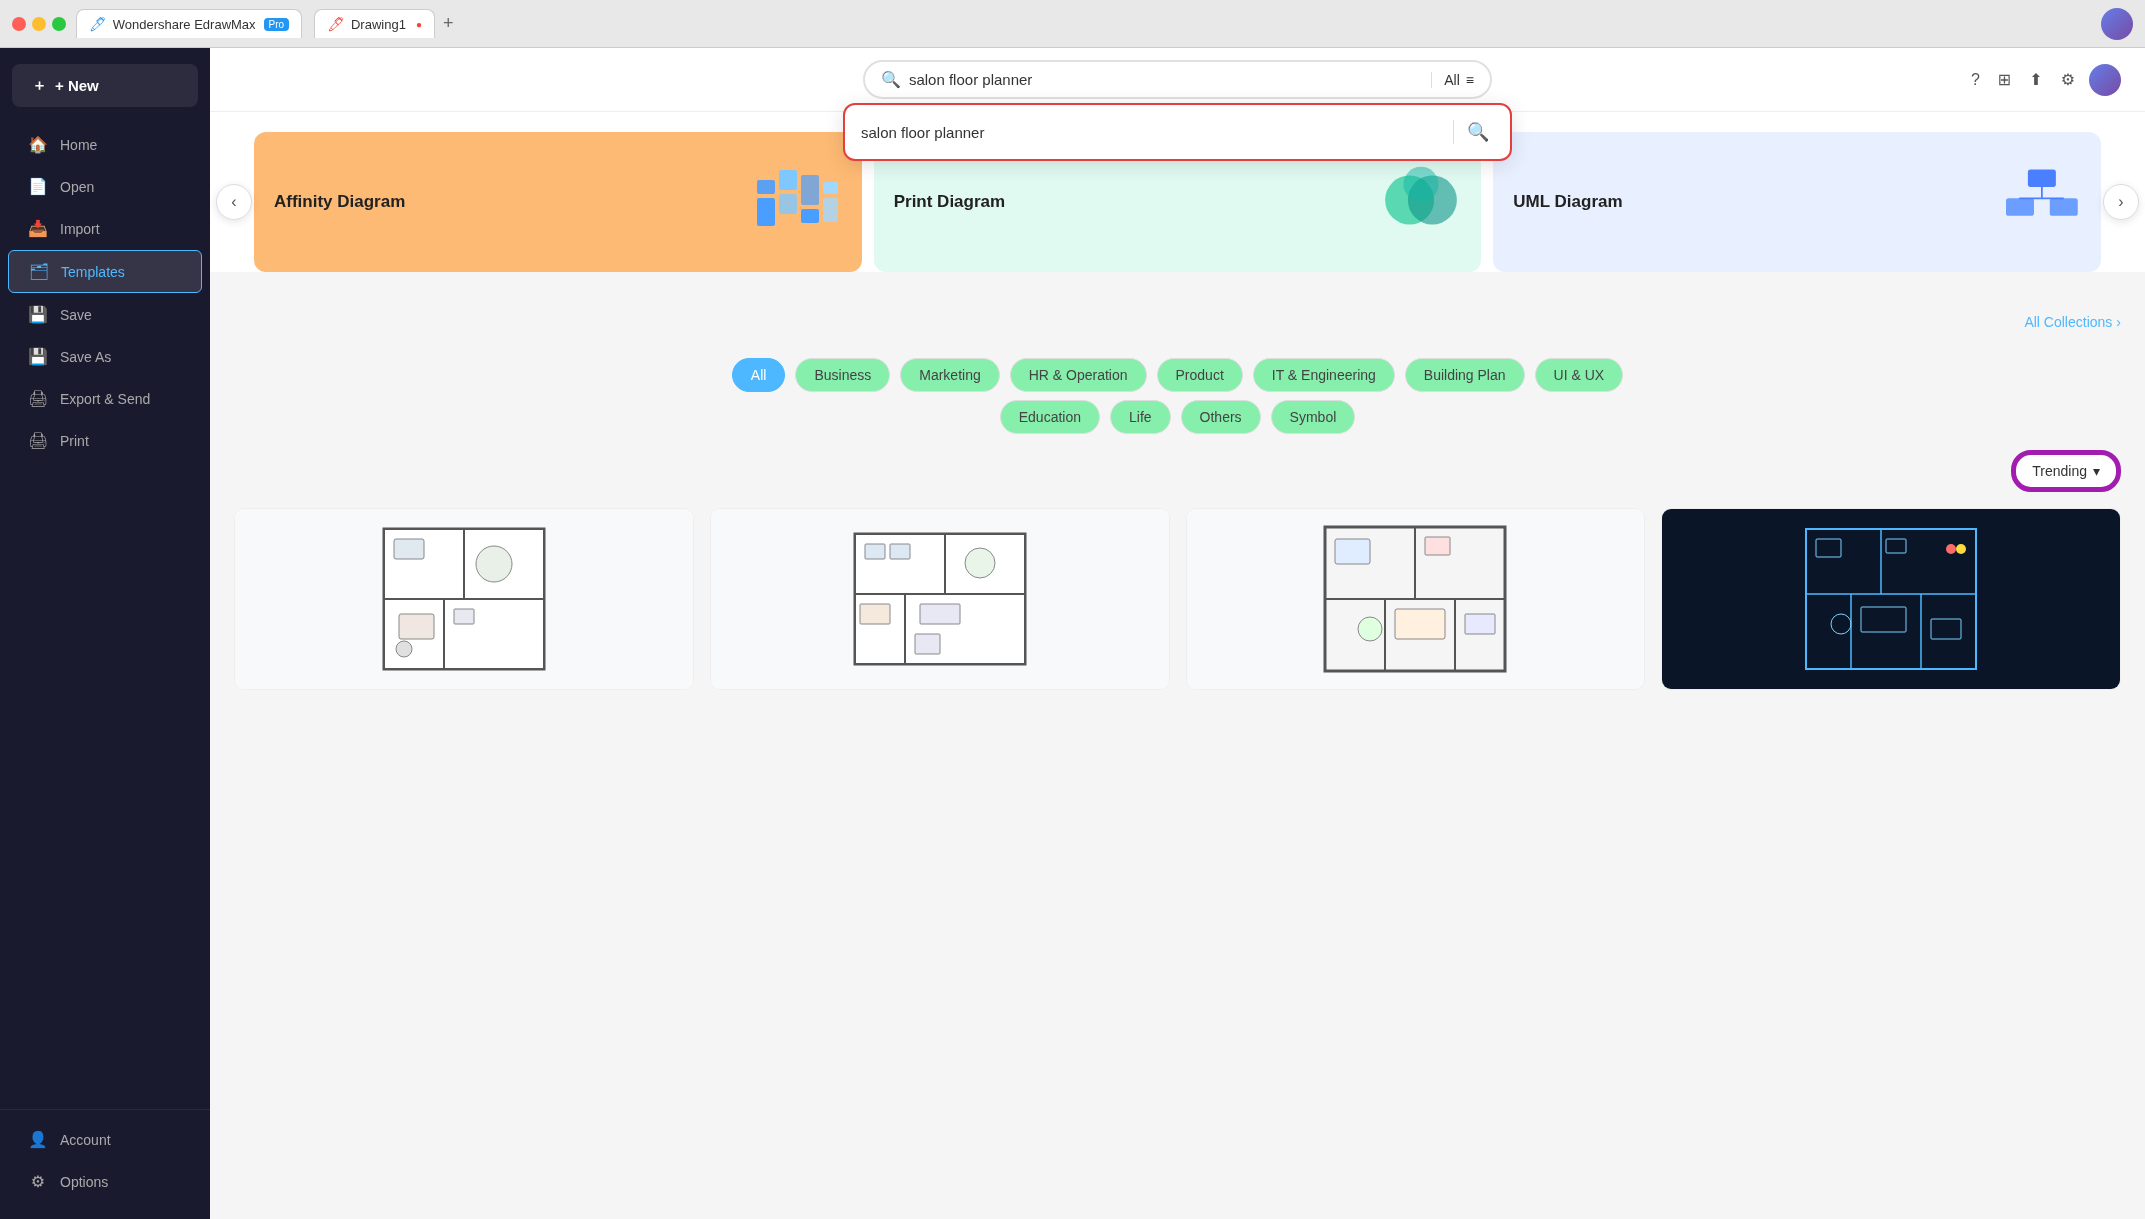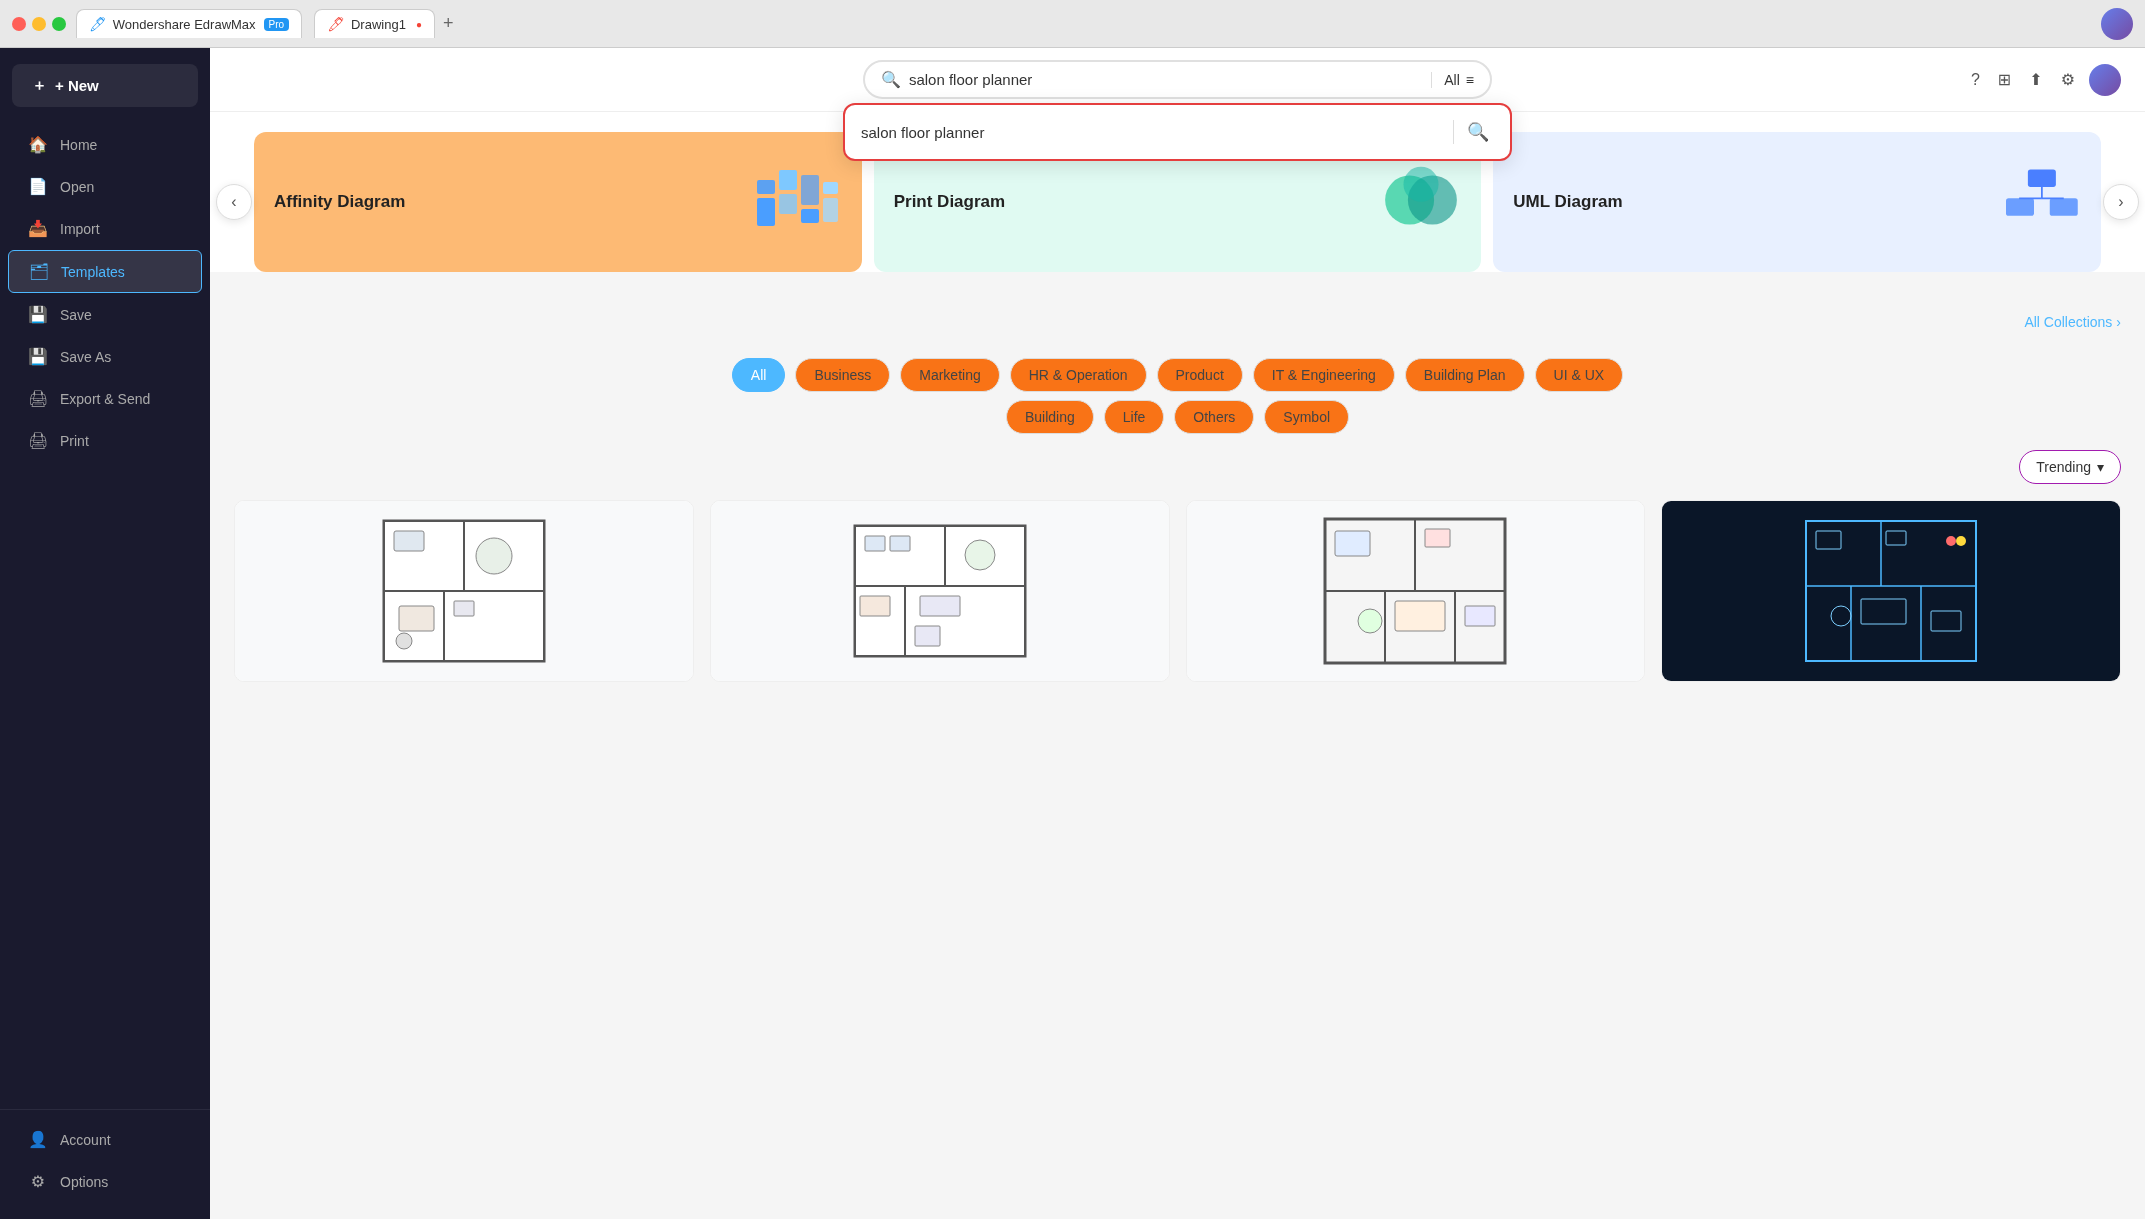--- a/index.html
+++ b/index.html
@@ -225,38 +225,38 @@
     
     .filter-row {
       display: flex;
       flex-wrap: wrap;
       gap: 10px;
       justify-content: center;
       padding: 20px 24px 0;
     }
     .filter-pill {
       border: 1.5px solid #ddd;
-      background: #f97316;
+      background: #86efac;
       border-radius: 20px;
       padding: 8px 18px;
       font-size: 14px;
       color: #444;
       cursor: pointer;
       transition: all 0.15s;
     }
     .filter-pill.active { background: #4db8ff; color: white; border-color: #4db8ff; }
 
     
     .sort-row {
       display: flex;
       justify-content: flex-end;
       padding: 16px 24px 0;
     }
     .trending-select {
-      border: 1px solid #a21caf;
+      border: 5px solid #a21caf;
       border-radius: 20px;
       padding: 8px 16px;
       font-size: 14px;
       color: #333;
       background: white;
       cursor: pointer;
       display: flex;
       align-items: center;
       gap: 6px;
     }
@@ -515,21 +515,21 @@
       </button>
       <button class="filter-pill">
         <span>Building Plan</span>
       </button>
       <button class="filter-pill">
         <span>UI &amp; UX</span>
       </button>
     </div>
     <div class="filter-row" style="padding-top:8px;">
       <button class="filter-pill">
-        <span>Building</span>
+        <span>Education</span>
       </button>
       <button class="filter-pill">
         <span>Life</span>
       </button>
       <button class="filter-pill">
         <span>Others</span>
       </button>
       <button class="filter-pill">
         <span>Symbol</span>
       </button>

